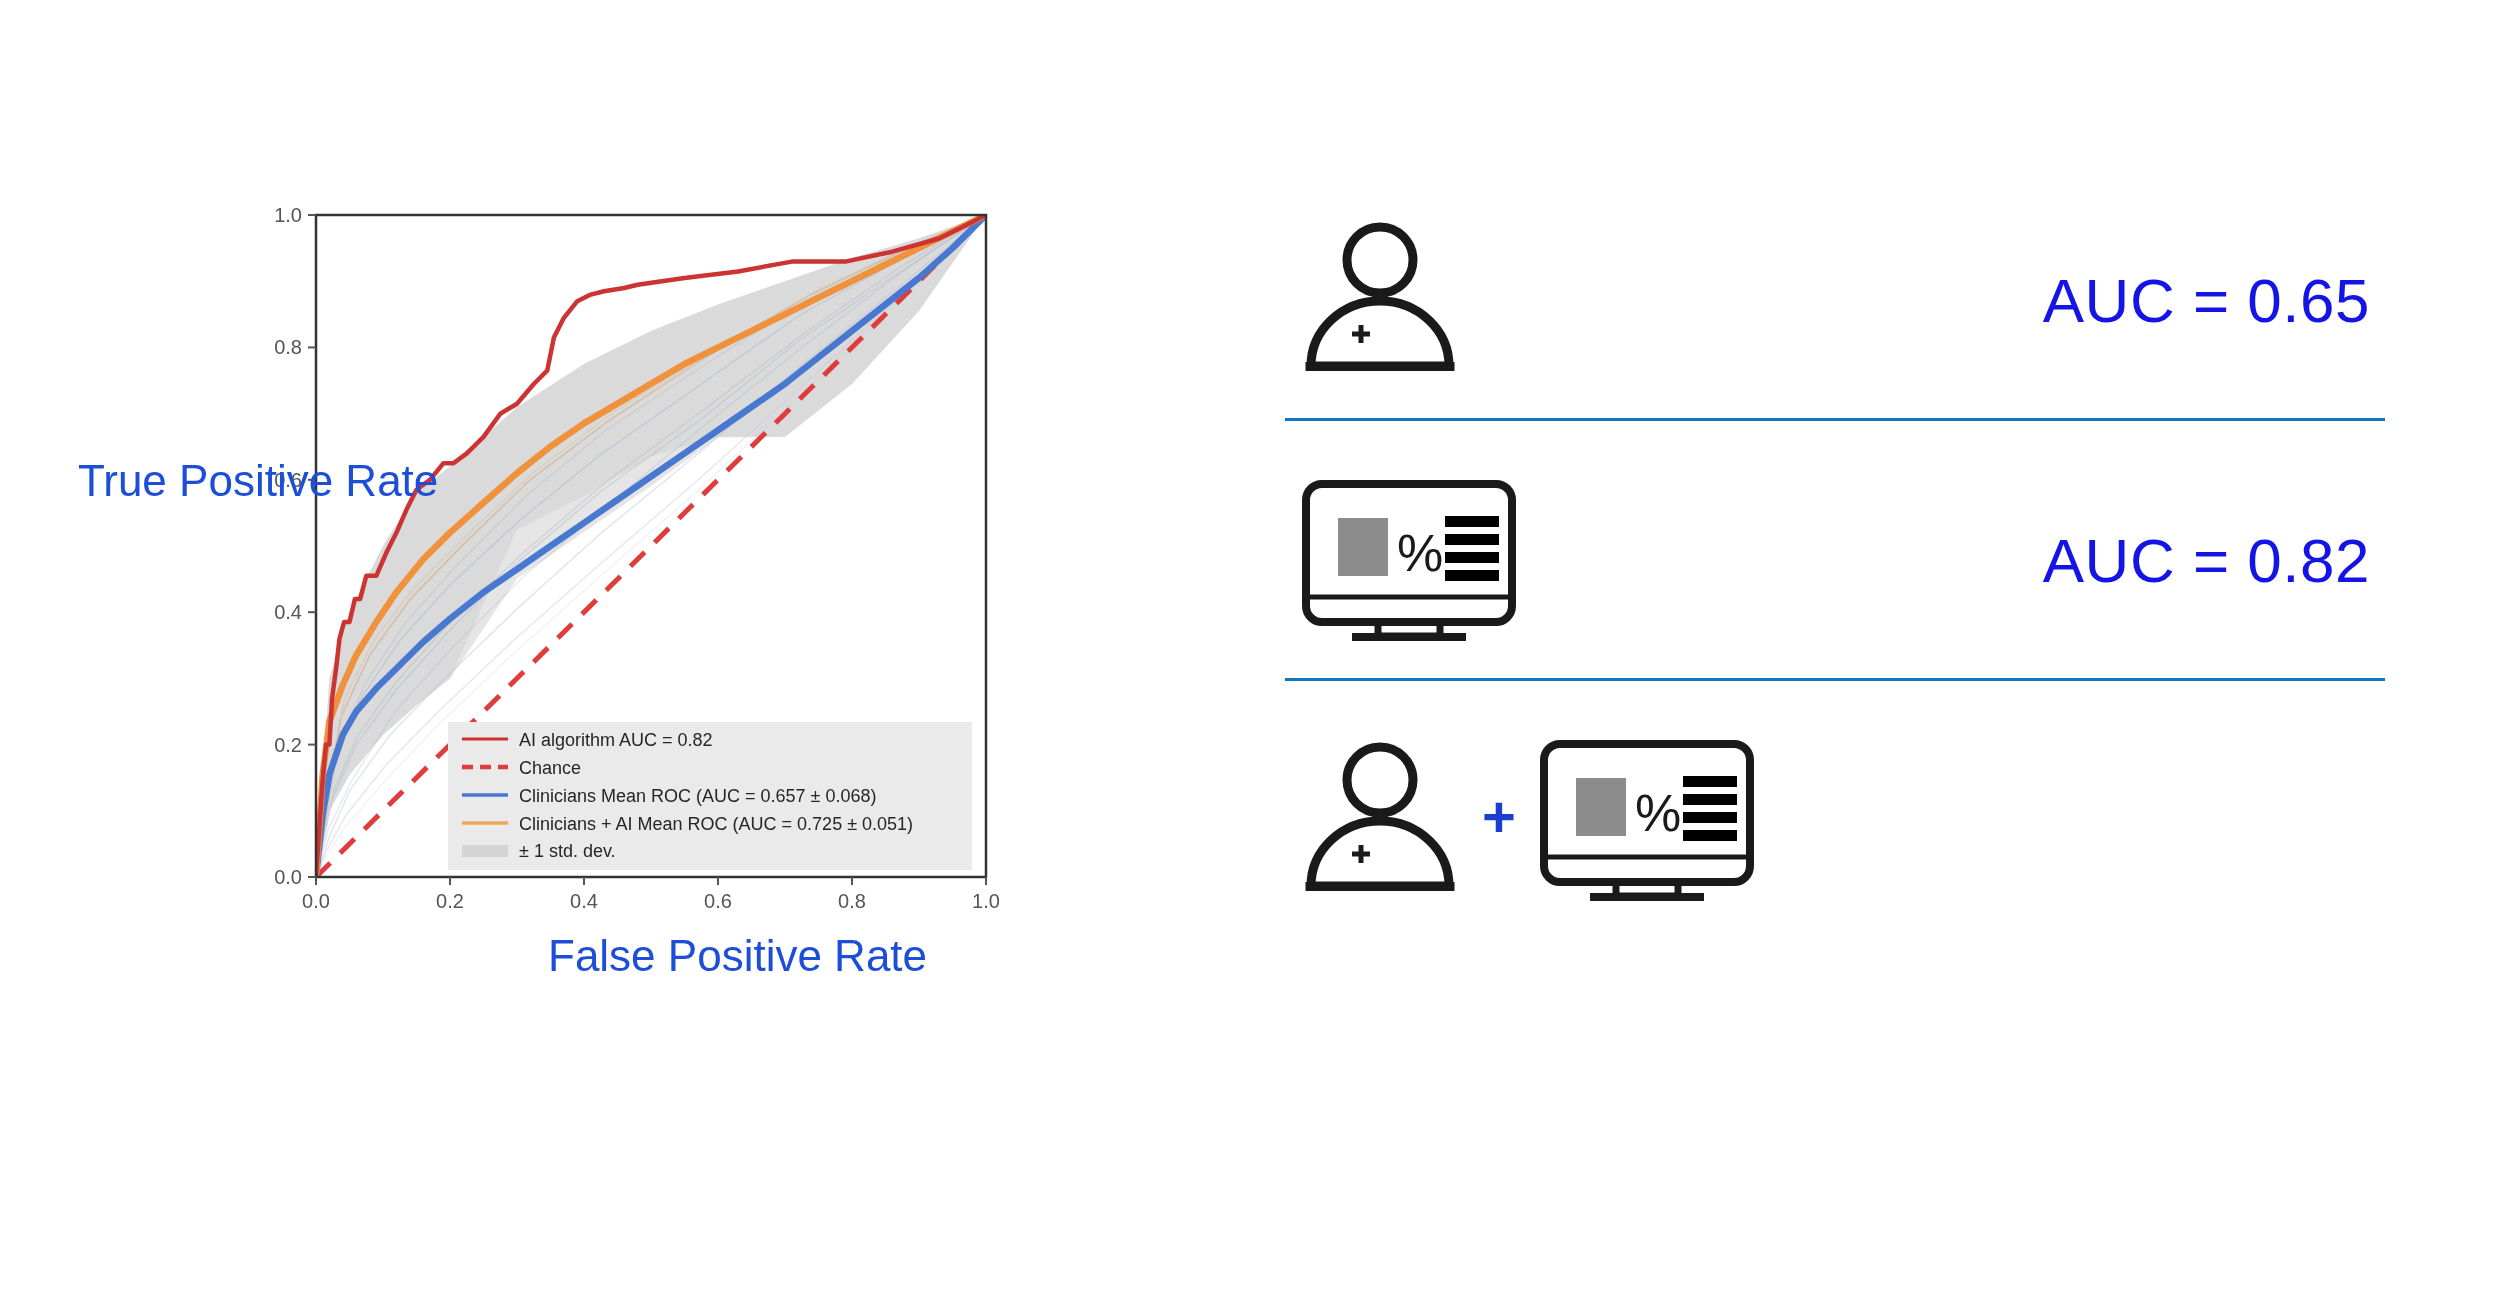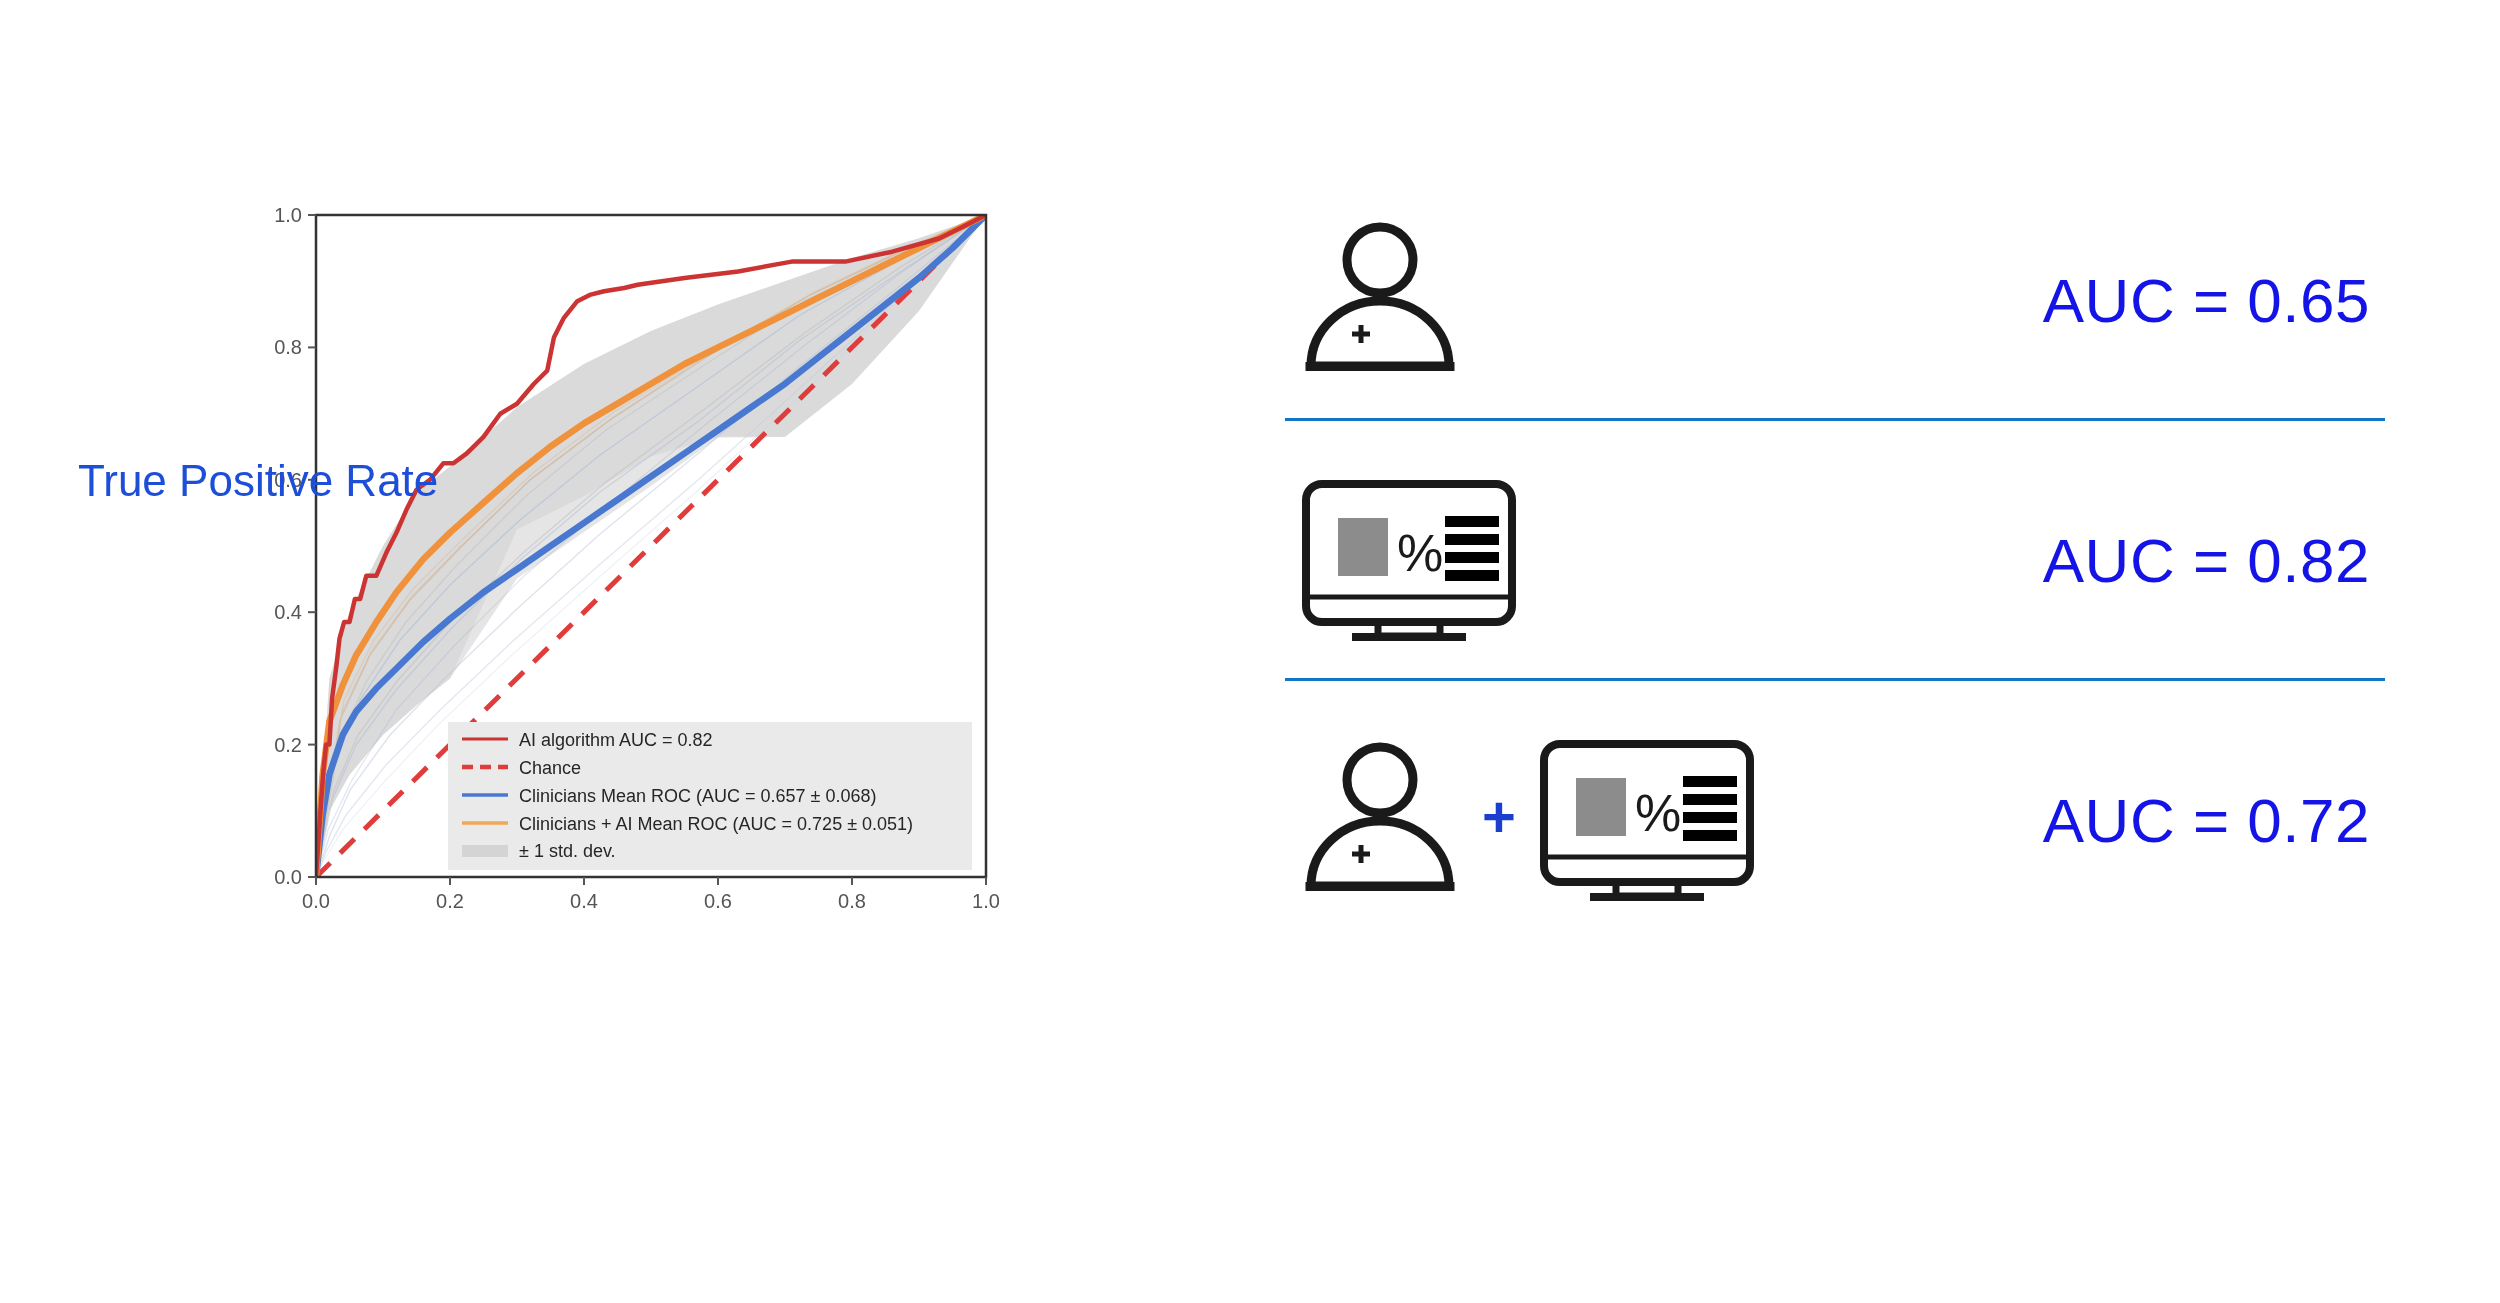--- a/index.html
+++ b/index.html
@@ -225,20 +225,21 @@
 
       <line x1="462" y1="823" x2="508" y2="823" stroke="#f0a858" stroke-width="3.5"></line>
       <text x="519" y="830" font-family="Liberation Sans, sans-serif" font-size="18" fill="#262626">Clinicians + AI Mean ROC (AUC = 0.725 ± 0.051)</text>
 
       <rect x="462" y="845" width="46" height="12" fill="#d4d4d4"></rect>
       <text x="519" y="857" font-family="Liberation Sans, sans-serif" font-size="18" fill="#262626">± 1 std. dev.</text>
     </g>
   </svg>
 
   <div class="axis-title" id="ylabel-title">True Positive Rate</div>
+  <div class="axis-title" id="xlabel-title">False Positive Rate</div>
 </div>
 
 <div id="comparison-panel">
 
   <div class="comp-row" id="row-clinician">
     <div class="row-icons">
       <svg width="160" height="165" viewBox="0 0 160 165">
         <circle cx="80" cy="42" r="33" fill="none" stroke="#1a1a1a" stroke-width="9"></circle>
         <path d="M11,148 A69,65 0 0 1 149,148 Z" fill="none" stroke="#1a1a1a" stroke-width="9" stroke-linejoin="round"></path>
         <line x1="10" y1="148.5" x2="150" y2="148.5" stroke="#1a1a1a" stroke-width="9" stroke-linecap="square"></line>
@@ -295,15 +296,14 @@
         <rect x="38" y="40" width="50" height="58" fill="#8c8c8c"></rect>
         <text x="97" y="93" font-family="Liberation Sans, sans-serif" font-size="52" fill="#1a1a1a">%</text>
         <g fill="#000000">
           <rect x="145" y="38" width="54" height="11"></rect>
           <rect x="145" y="56" width="54" height="11"></rect>
           <rect x="145" y="74" width="54" height="11"></rect>
           <rect x="145" y="92" width="54" height="11"></rect>
         </g>
       </svg>
     </div>
-    <div class="row-auc">AUC = 0.72</div>
   </div>
 </div>
 
 </body></html>

